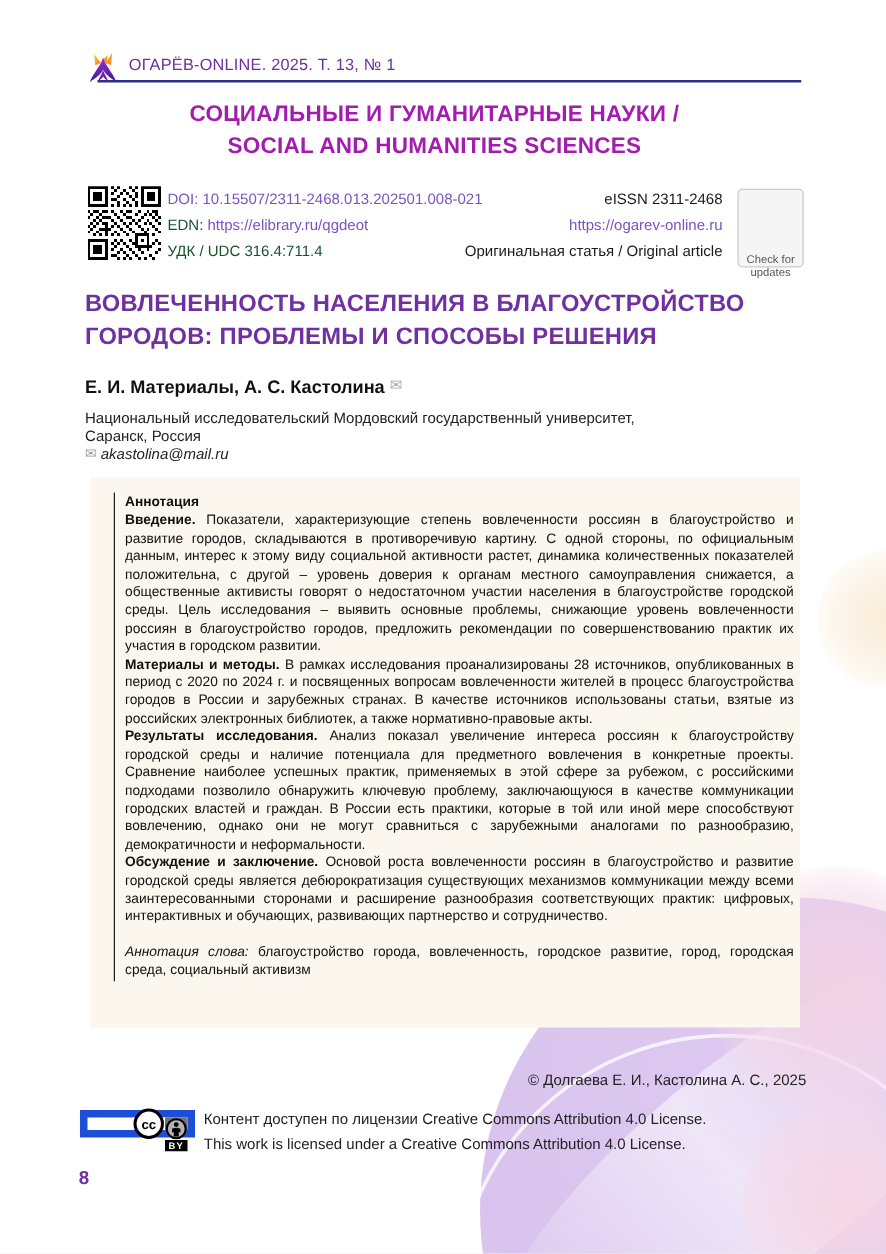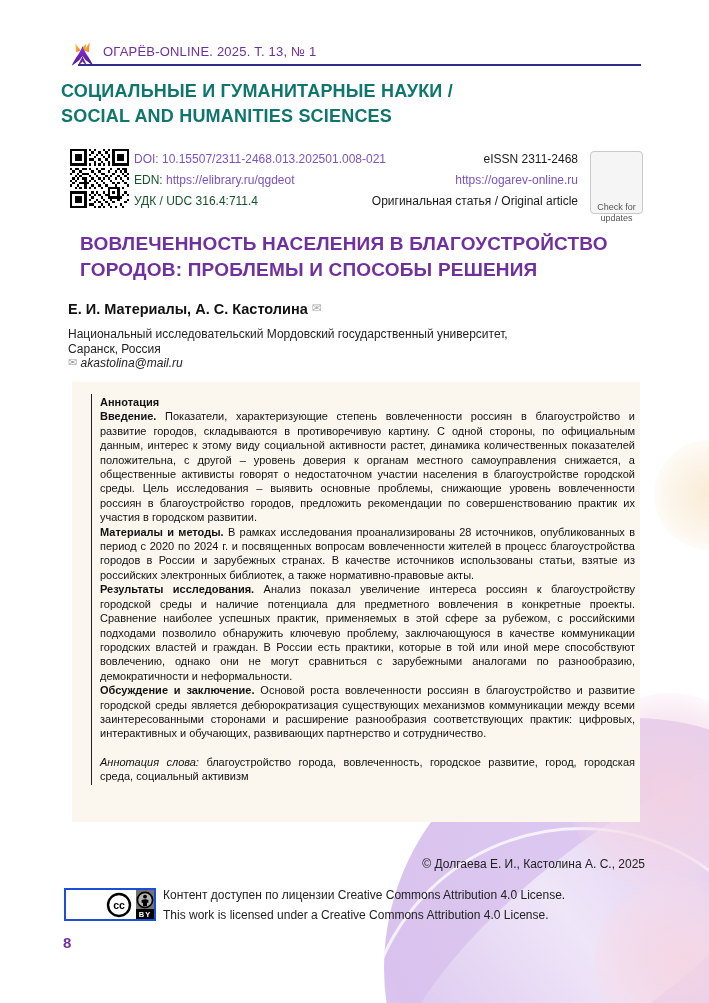--- a/index.html
+++ b/index.html
@@ -35,40 +35,40 @@
   .blob-peach{
     width:110px;height:110px;right:-55px;top:440px;
     background:radial-gradient(circle, rgba(250,235,212,0.95) 0%, rgba(250,238,220,0.5) 55%, rgba(255,255,255,0) 80%);
   }
   
   .journal-bar{position:absolute;left:69px;top:40px;display:flex;align-items:center;gap:7px;}
   .journal-logo{width:27px;height:28px;flex:0 0 auto;}
   .journal-title{font-size:13px;color:#6d2f9c;letter-spacing:.2px;padding-bottom:6px;}
   .header-rule{position:absolute;left:78px;top:64px;width:563px;height:2px;background:#2d2f86;}
   .section-title{
-    position:absolute;left:61px;top:79px;width:595px;text-align:left;
-    color:#0f766e;font-weight:bold;font-size:18px;line-height:25px;letter-spacing:.2px;
+    position:absolute;left:50px;top:79px;width:595px;text-align:center;
+    color:#a21caf;font-weight:bold;font-size:18px;line-height:25px;letter-spacing:.2px;
   }
   
   .qr{position:absolute;left:70px;top:149px;width:59px;height:59px;}
   .meta-left{position:absolute;left:134px;top:149px;font-size:12px;line-height:21px;}
   .meta-right{position:absolute;left:330px;top:149px;width:248px;text-align:right;font-size:12px;line-height:21px;}
   .purple-link{color:#7b52c1;text-decoration:none;}
   .meta-label{color:#14532d;}
   .crossmark{
     position:absolute;left:590px;top:151px;width:53px;height:63px;
     background:#f5f5f5;border:1px solid #c9c9c9;border-radius:4px;
     display:flex;flex-direction:column;align-items:center;justify-content:flex-start;
     cursor:pointer;box-sizing:border-box;padding-top:4px;gap:44px;
   }
   .crossmark-txt{font-size:9px;line-height:10.5px;color:#555;text-align:center;margin-top:2px;}
   
   .article-title{
     position:absolute;left:68px;top:231px;width:588px;
-    color:#7030a0;font-weight:bold;font-size:19px;line-height:26px;letter-spacing:.2px;margin-left:12px;
+    color:#7030a0;font-weight:bold;font-size:19px;line-height:26px;letter-spacing:.2px;
   }
   .authors{position:absolute;left:68px;top:301px;font-size:14.5px;font-weight:bold;color:#111;}
   .env{font-weight:normal;color:#a9a9a9;font-size:12px;vertical-align:2px;}
   .affil{position:absolute;left:68px;top:327px;font-size:12px;line-height:15px;color:#222;}
   .email-line{position:absolute;left:68px;top:356px;font-size:12px;color:#222;}
   .email-line .env{font-size:11px;vertical-align:1px;color:#999;}
   .email-line a{font-style:italic;color:#222;text-decoration:none;}
   
   .abstract-box{
     position:absolute;left:72px;top:382px;width:568px;min-height:440px;
@@ -79,22 +79,22 @@
     padding:1px 5px 1px 8px;
     font-size:11px;line-height:14.4px;text-align:justify;color:#111;
   }
   .abstract-inner p{margin:0;}
   .abstract-inner .gap{margin-top:14px;}
   .lead-b{font-weight:bold;}
   .lead-i{font-style:italic;}
   
   .copyright{position:absolute;right:64px;top:857px;font-size:12px;color:#222;}
   .cc-badge{
-    position:absolute;left:64px;top:888px;width:92px;height:33px;
-    display:flex;background:#fff;border:2px solid #1d4ed8;box-sizing:border-box;cursor:pointer;padding-left:36px;
+    position:absolute;left:64px;top:888px;width:92px;height:22px;
+    display:flex;background:#fff;border:6px solid #1d4ed8;box-sizing:border-box;cursor:pointer;padding-left:36px;
   }
   .cc-left{width:36px;background:#fff;display:flex;align-items:center;justify-content:center;}
   .cc-right{flex:1;display:flex;flex-direction:column;background:#737373;}
   .cc-right-top{flex:1;display:flex;align-items:center;justify-content:center;}
   .cc-right-bottom{height:10px;background:#000;color:#fff;font-size:7.5px;font-weight:bold;
     display:flex;align-items:center;justify-content:center;letter-spacing:1px;}
   .license-text{position:absolute;left:163px;top:886px;font-size:12px;line-height:19.5px;color:#222;}
   .page-number{position:absolute;left:63px;top:934px;font-size:15px;font-weight:bold;color:#7030a0;}
 </style>
 </head>

